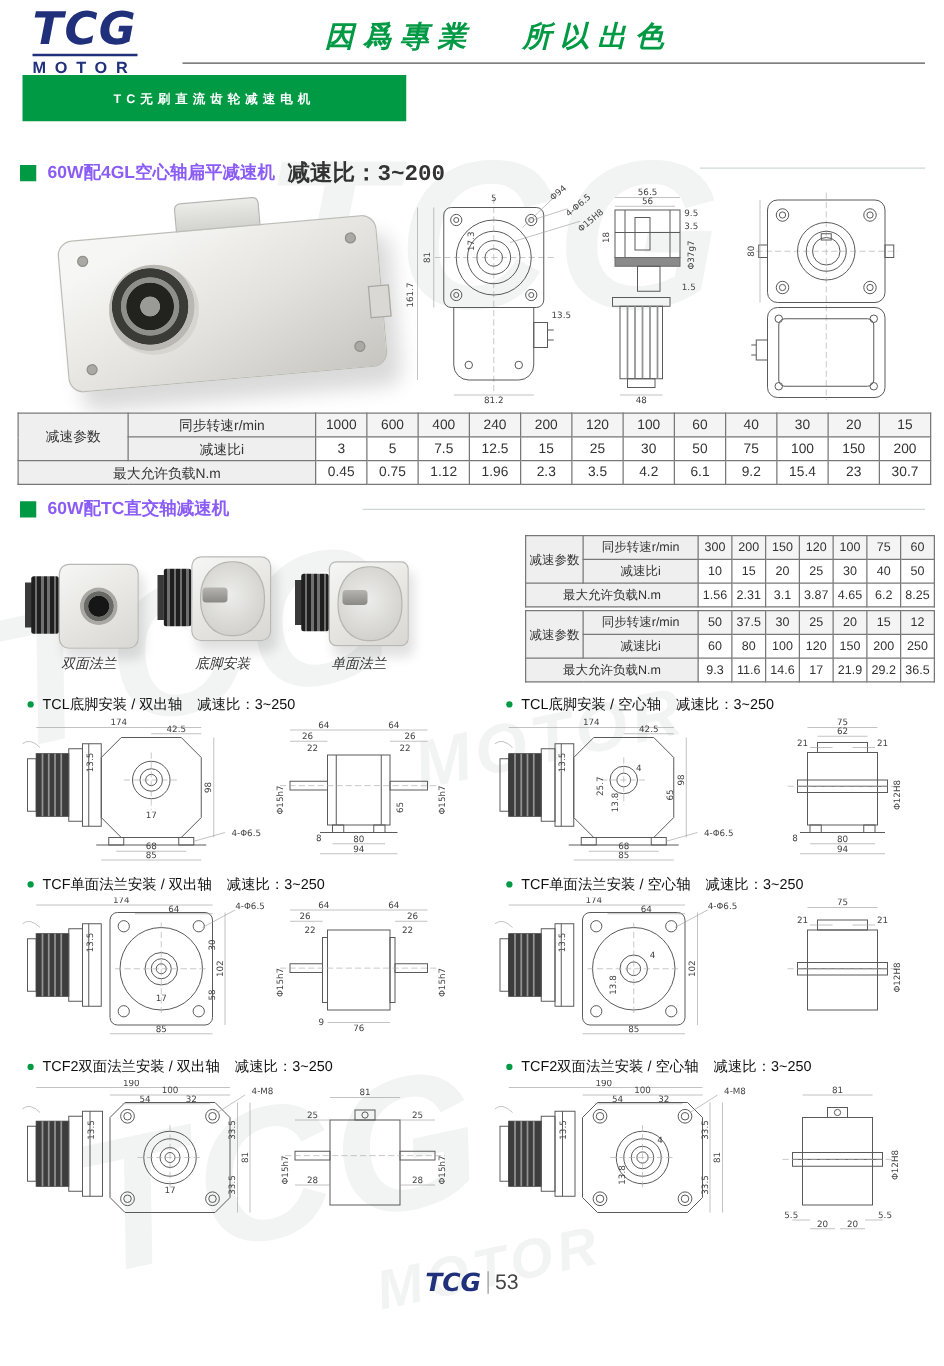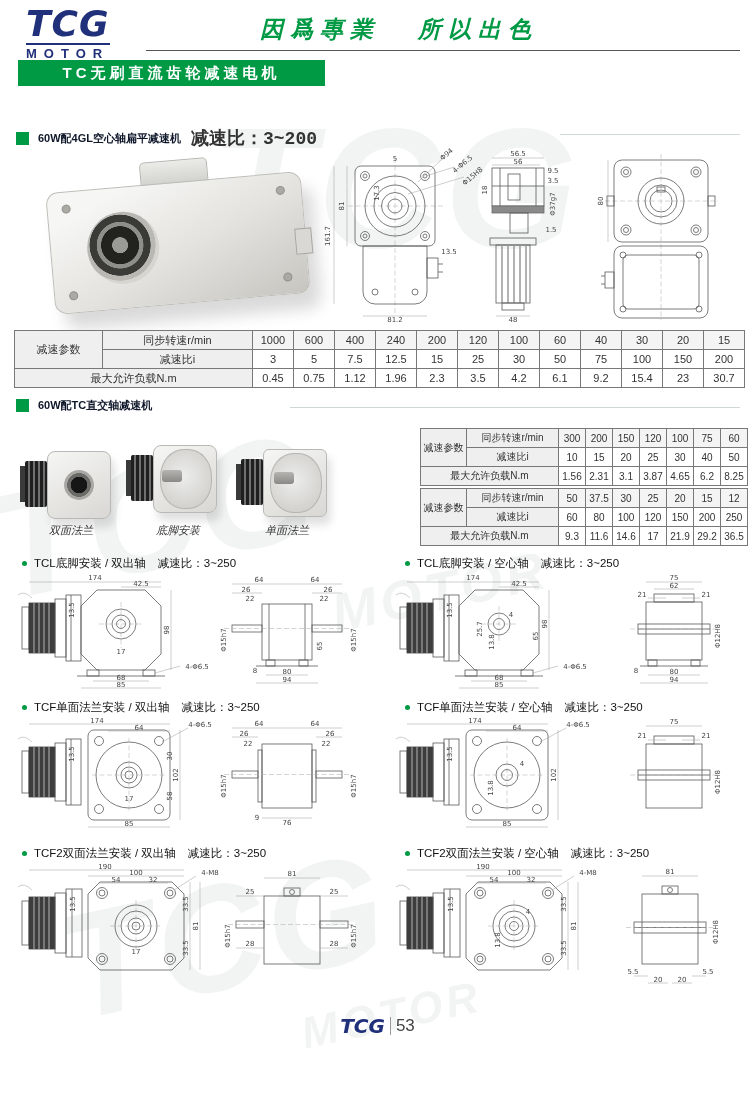--- a/index.html
+++ b/index.html
@@ -10,30 +10,30 @@
       z-index:0;letter-spacing:4px;white-space:nowrap;pointer-events:none;}
   
   .logo{position:absolute;left:26px;top:6px;z-index:2;}
   .logo-main{font-family:"DejaVu Sans",sans-serif;font-style:italic;font-weight:900;
              font-size:36px;line-height:36px;color:#20307a;letter-spacing:1px;}
   .logo-sub{font-weight:bold;font-size:13px;letter-spacing:7px;color:#20307a;margin-top:1px;border-top:2px solid #20307a;padding-top:1px;}
   .slogan{position:absolute;left:260px;top:14px;z-index:2;font-family:"DejaVu Serif",serif;
           font-weight:bold;font-size:23px;color:#009944;letter-spacing:7px;font-style:italic;}
   .slogan .gap{display:inline-block;width:38px;}
   .header-rule{position:absolute;left:146px;top:50px;width:594px;height:1px;background:#555;z-index:2;}
-  .banner-cn{position:absolute;left:18px;top:60px;width:307px;height:26px;background:#009944;
-             color:#fff;font-size:15px;font-weight:bold;letter-spacing:4px;display:flex;
+  .banner-cn{position:absolute;left:18px;top:60px;width:307px;height:37px;background:#009944;
+             color:#fff;font-size:10px;font-weight:bold;letter-spacing:4px;display:flex;
              align-items:center;justify-content:center;z-index:2;}
   .banner-en{position:absolute;left:331px;top:60px;width:300px;height:24px;border:1px solid #b3b3b3;
              background:#fff;color:#9b9b9b;font-size:11px;letter-spacing:2px;display:flex;
              align-items:center;justify-content:center;z-index:2;}
   
   .sec-title{position:absolute;z-index:2;display:flex;align-items:center;}
   .sq{width:13px;height:13px;background:#009944;margin-right:9px;flex:none;}
-  .sec-title .t{font-size:11px;font-weight:bold;color:#0f172a;}
+  .sec-title .t{font-size:14px;font-weight:bold;color:#8b5cf6;}
   .sec-title .r{font-size:18px;font-weight:bold;color:#333;margin-left:10px;font-family:Liberation Mono, monospace;}
   .sec-line{position:absolute;height:1px;background:#cfd8d2;z-index:1;}
   
   table{border-collapse:collapse;table-layout:fixed;z-index:2;position:absolute;background:#fff;}
   td{border:1px solid #787878;text-align:center;color:#333;padding:0;}
   .t1{left:14px;top:330px;width:730px;font-size:11px;}
   .t1 td{height:18px;}
   .t1 .hd{background:#efefef;}
   .t1 .sv{background:#f4f4f4;}
   .tm{width:327px;font-size:10px;}

